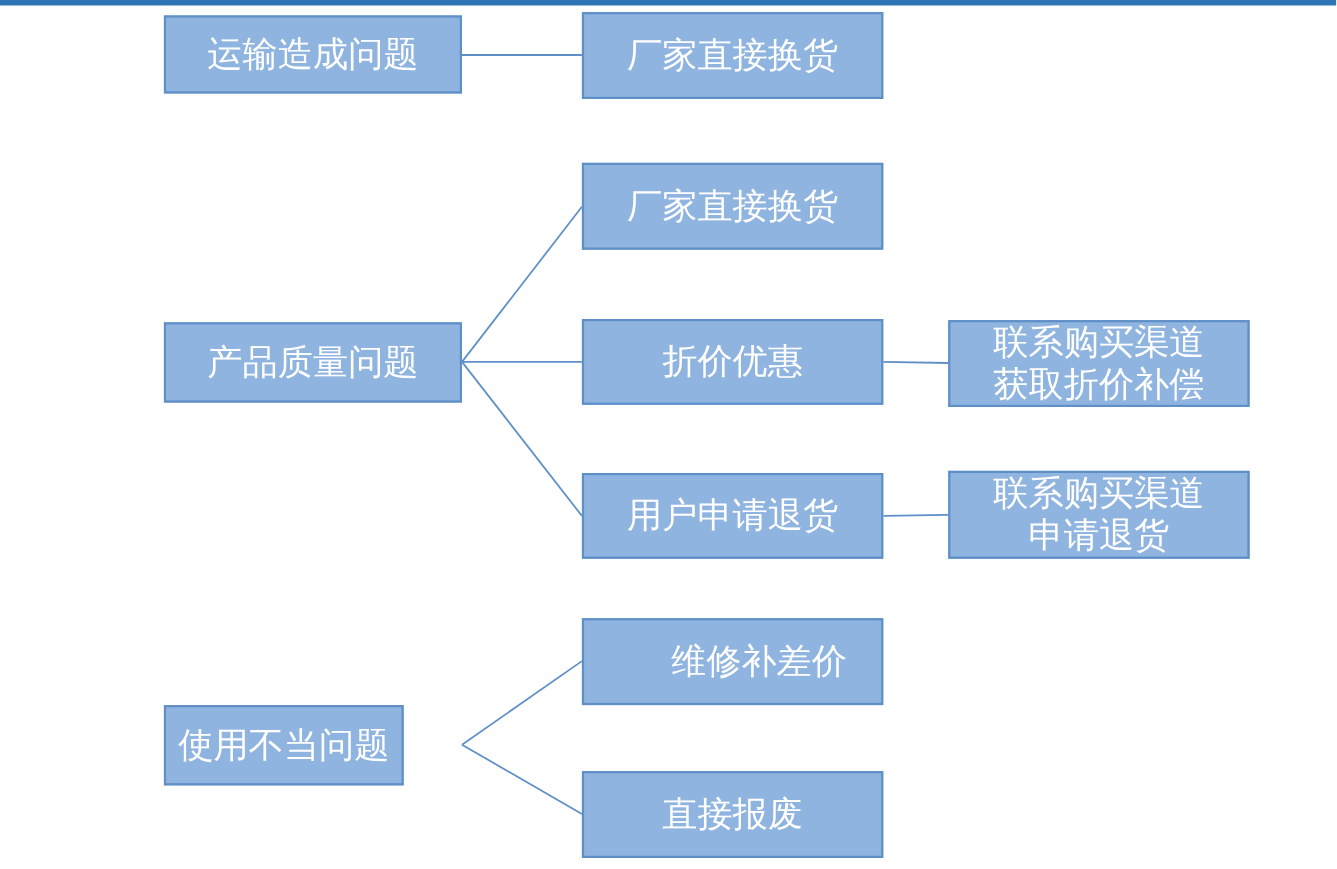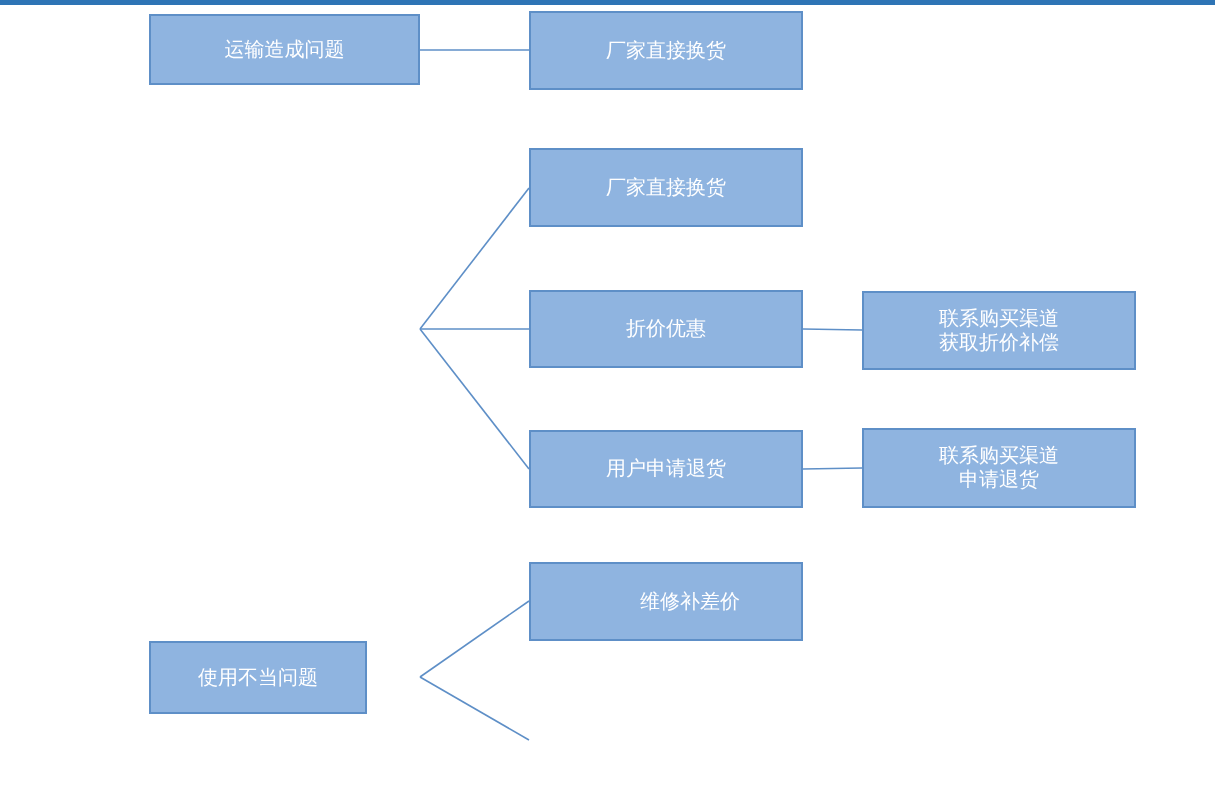--- a/index.html
+++ b/index.html
@@ -38,21 +38,21 @@
   }
   .node {
     position: absolute;
     box-sizing: border-box;
     display: flex;
     align-items: center;
     justify-content: center;
     background: var(--node-fill, #8FB4E0);
     border: 2px solid var(--node-border, #5E8FC7);
     color: var(--node-text, #ffffff);
-    font-size: 20px;
+    font-size: 32px;
     line-height: 1.18;
     text-align: center;
     white-space: pre-line;
     user-select: none;
   }
   
   .n-transport { left: 149px; top: 14px;  width: 271px; height: 71px; }
   .n-quality   { left: 149px; top: 293px; width: 271px; height: 73px; }
   .n-misuse    { left: 149px; top: 641px; width: 218px; height: 73px; }
   
@@ -78,26 +78,28 @@
     <line class="conn" x1="420" y1="329" x2="529" y2="188"></line>
     <line class="conn" x1="420" y1="329" x2="529" y2="329"></line>
     <line class="conn" x1="420" y1="329" x2="529" y2="469"></line>
     <line class="conn" x1="803" y1="329" x2="862" y2="330"></line>
     <line class="conn" x1="803" y1="469" x2="862" y2="468"></line>
     <line class="conn" x1="420" y1="677" x2="529" y2="601"></line>
     <line class="conn" x1="420" y1="677" x2="529" y2="740"></line>
   </svg>
 
   <div class="node n-transport">运输造成问题</div>
+  <div class="node n-quality">产品质量问题</div>
   <div class="node n-misuse">使用不当问题</div>
 
   <div class="node n-fe1">厂家直接换货</div>
   <div class="node n-fe2">厂家直接换货</div>
   <div class="node n-return">用户申请退货</div>
   <div class="node n-discount">折价优惠</div>
   <div class="node n-repair">维修补差价</div>
+  <div class="node n-scrap">直接报废</div>
 
   <div class="node n-discount-detail">联系购买渠道
 获取折价补偿</div>
   <div class="node n-return-detail">联系购买渠道
 申请退货</div>
 
 </div>
 
 </body></html>

